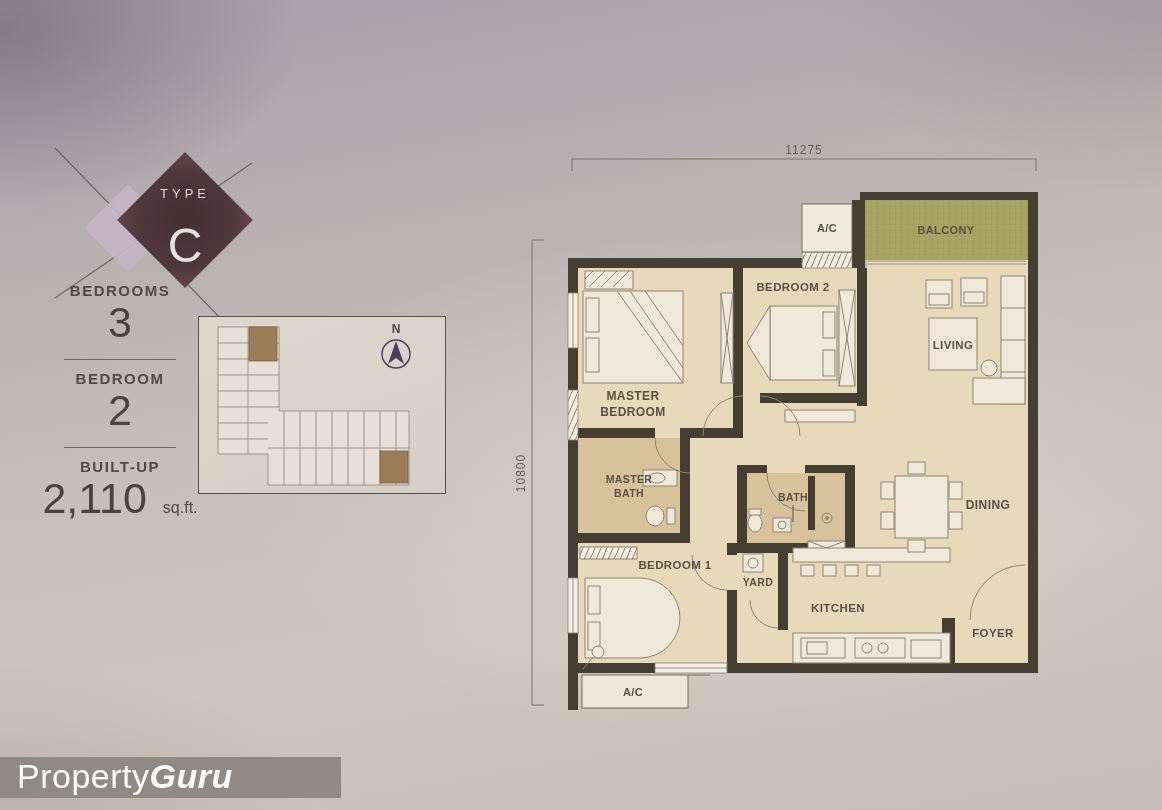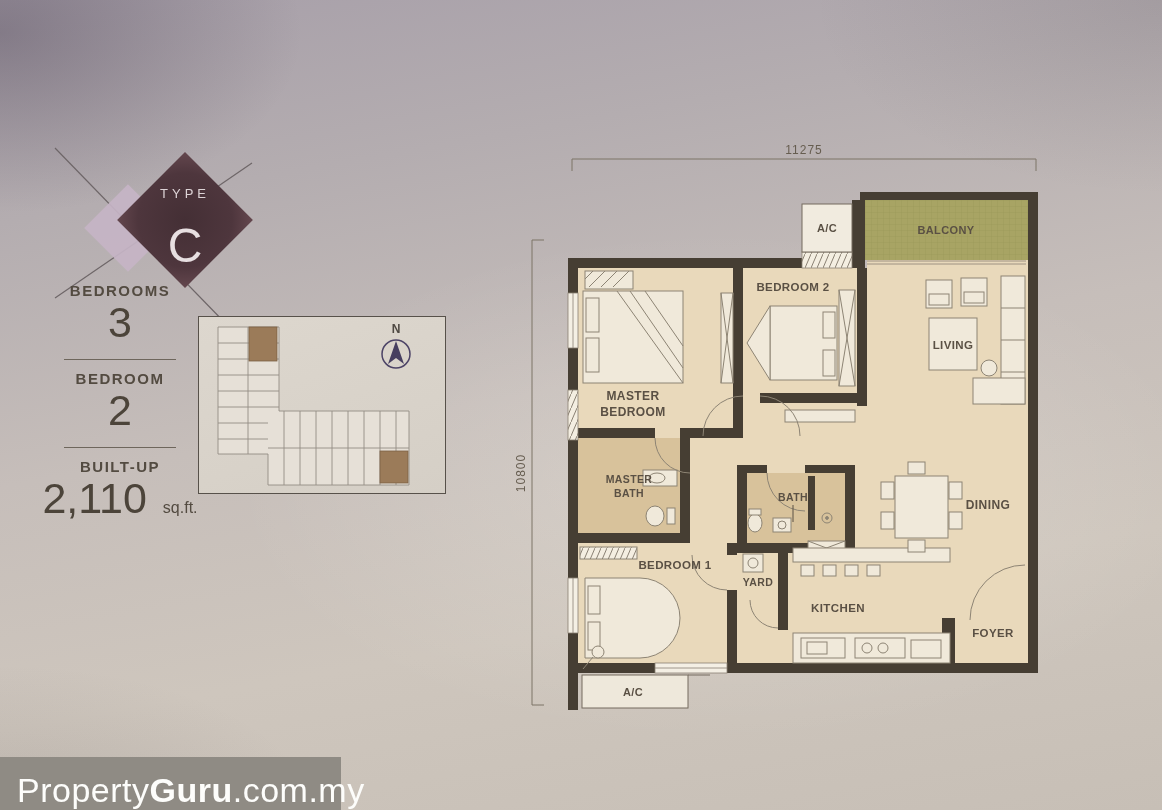--- a/index.html
+++ b/index.html
@@ -23,25 +23,25 @@
   .keyplan{
     position:absolute;left:198px;top:316px;width:248px;height:178px;
     background:linear-gradient(160deg,#ddd7ce,#d5cfc6);
     border:1.5px solid #57514a;box-sizing:border-box;
   }
   .keyplan svg{position:absolute;left:0;top:0;}
   .plan{position:absolute;left:505px;top:128px;}
   .plan text{font-family:"Liberation Sans","DejaVu Sans",sans-serif;font-weight:700;fill:#5a5044;letter-spacing:0.4px;}
   .dimtext{font-weight:400 !important;fill:#665d50 !important;letter-spacing:1px !important;}
   .watermark{
-    position:absolute;left:0;top:757px;width:341px;height:53px;background:#8f8b84;
-    display:flex;align-items:flex-end;padding-left:17px;box-sizing:border-box;
+    position:absolute;left:0;top:757px;width:341px;height:41px;background:#8f8b84;
+    display:flex;align-items:flex-start;padding-left:17px;box-sizing:border-box;
     color:#fdfdfb;font-size:34px;letter-spacing:0.5px;white-space:nowrap;
   }
-  .watermark b{font-weight:700;}
+  .watermark b{font-weight:700;font-style:italic;}
   .watermark span{font-weight:400;}
 </style>
 </head>
 <body>
 
 <div class="page">
 
   <svg class="badge" viewBox="0 0 260 248">
     <g>
       <line x1="15" y1="22" x2="190" y2="202" stroke="#6e6668" stroke-width="1.2"></line>
@@ -327,16 +327,15 @@
       <text x="253" y="458" font-size="10.5">YARD</text>
       <text x="333" y="484" font-size="11.5">KITCHEN</text>
       <text x="488" y="509" font-size="11.5">FOYER</text>
       <text x="128" y="568" font-size="11">A/C</text>
     </g>
   </svg>
 
   <div class="watermark">
     <span>Property</span>
       <b>Guru</b>
-      <span>.com.my</span>
   </div>
 
 </div>
 
 </body></html>

